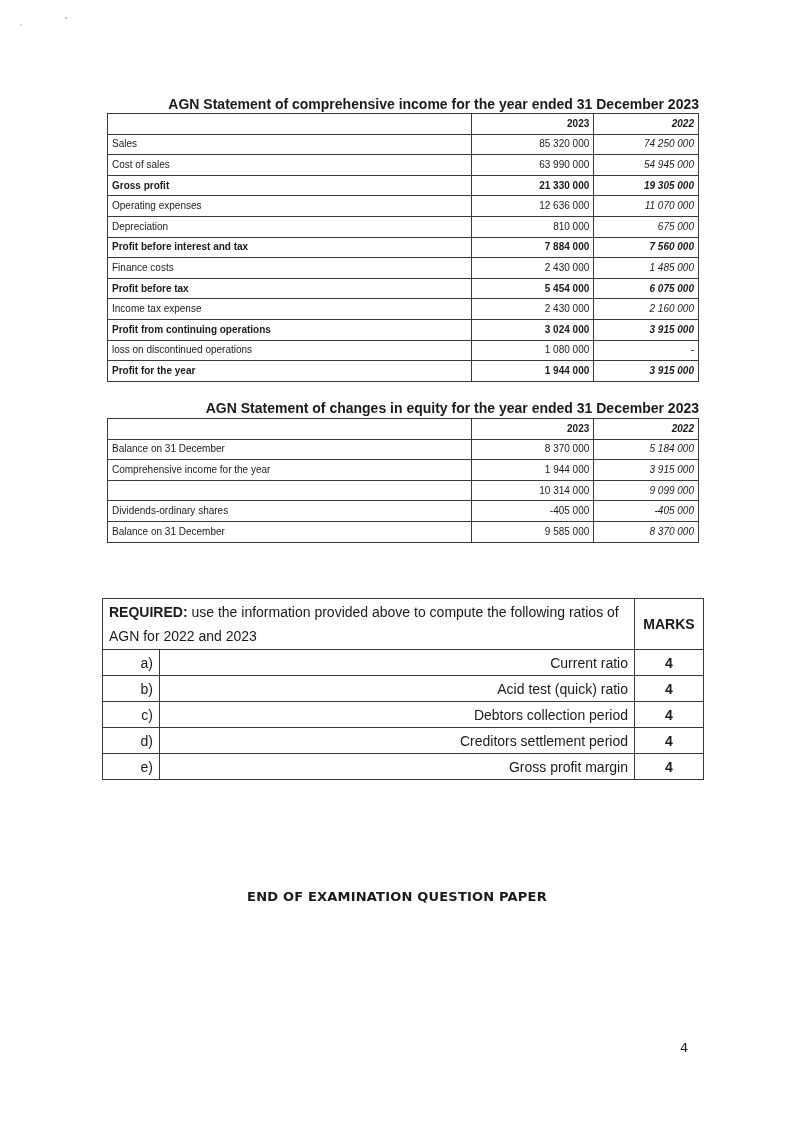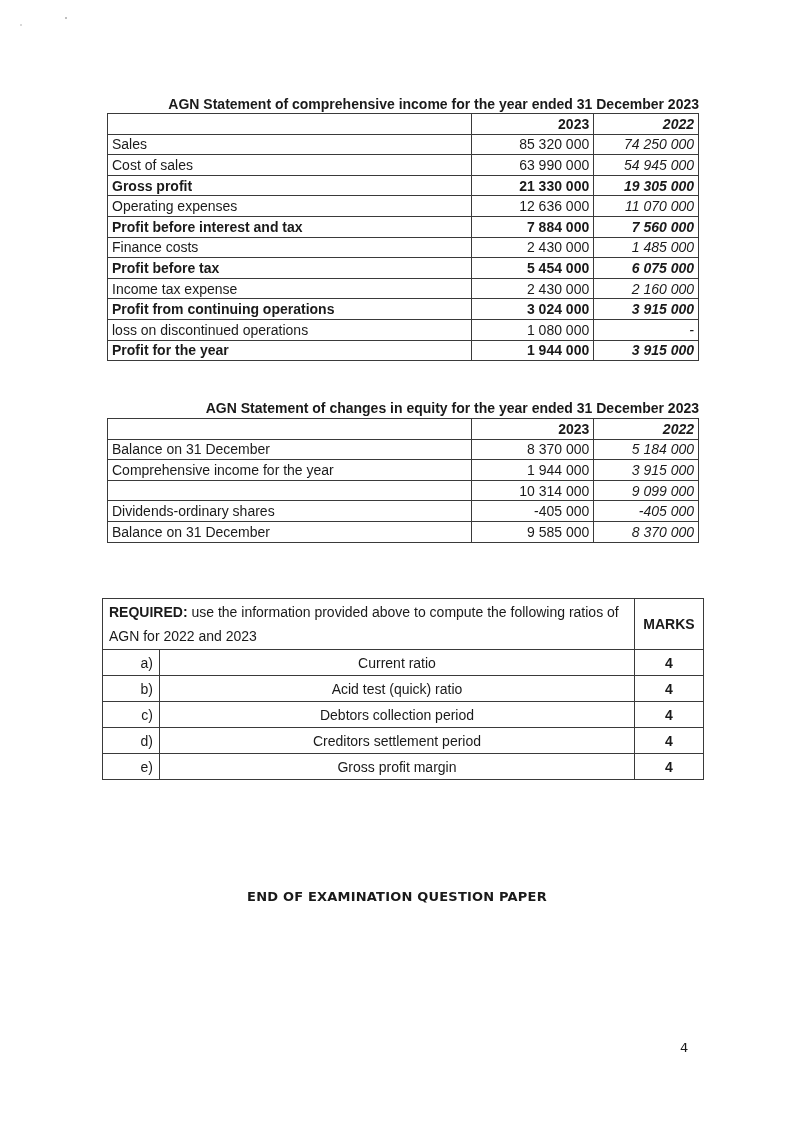--- a/index.html
+++ b/index.html
@@ -10,41 +10,41 @@
     .speck { position: absolute; width: 2px; height: 2px; background: #aaa; border-radius: 1px; }
     .speck.s1 { left: 65px; top: 17px; }
     .speck.s2 { left: 20px; top: 24px; background: #ccc; }
 
     .caption {
       position: absolute; left: 107px; width: 592px;
       text-align: right; font-weight: bold; font-size: 14px; line-height: 16px;
     }
     table.fin {
       position: absolute; left: 107px; width: 592px;
-      border-collapse: collapse; font-size: 14px;
+      border-collapse: collapse; font-size: 10px;
     }
     table.fin td {
       border: 1px solid #3a3a3a; height: 19.6px; padding: 0 4px; line-height: 16px;
       white-space: nowrap;
     }
     table.fin td.lbl { width: 356px; text-align: left; margin-top: 12px; }
     table.fin td.num { width: 114px; text-align: right; }
     table.fin td.num2 { width: 96px; text-align: right; font-style: italic; }
     table.fin tr.bold td { font-weight: bold; }
     table.fin tr.head td { font-weight: bold; }
 
     table.req {
       position: absolute; left: 102px; top: 598px; width: 602px;
       border-collapse: collapse; font-size: 14px; padding-left: 6px;
     }
     table.req td { border: 1px solid #3a3a3a; padding: 0 6px; line-height: 16px; }
     table.req td.qtext { height: 50px; line-height: 24px; }
     table.req td.marks-h { width: 56px; text-align: center; font-weight: bold; }
     table.req td.letter { width: 44px; text-align: right; height: 25px; }
-    table.req td.item { text-align: center; }
+    table.req td.item { text-align: right; }
     table.req td.mark { text-align: center; font-weight: bold; }
     .b { font-weight: bold; }
 
     .end {
       position: absolute; left: 0; width: 794px; top: 889px;
       text-align: center; font-weight: bold; font-size: 13px; letter-spacing: 0.2px;
       font-family: "DejaVu Sans", sans-serif;
     }
     .pageno {
       position: absolute; left: 680px; top: 1040px; font-size: 13px;
@@ -78,20 +78,25 @@
       <tr class="bold">
         <td class="lbl">Gross profit</td>
         <td class="num">21 330 000</td>
         <td class="num2">19 305 000</td>
       </tr>
       <tr>
         <td class="lbl">Operating expenses</td>
         <td class="num">12 636 000</td>
         <td class="num2">11 070 000</td>
       </tr>
+      <tr>
+        <td class="lbl">Depreciation</td>
+        <td class="num">810 000</td>
+        <td class="num2">675 000</td>
+      </tr>
       <tr class="bold">
         <td class="lbl">Profit before interest and tax</td>
         <td class="num">7 884 000</td>
         <td class="num2">7 560 000</td>
       </tr>
       <tr>
         <td class="lbl">Finance costs</td>
         <td class="num">2 430 000</td>
         <td class="num2">1 485 000</td>
       </tr>

